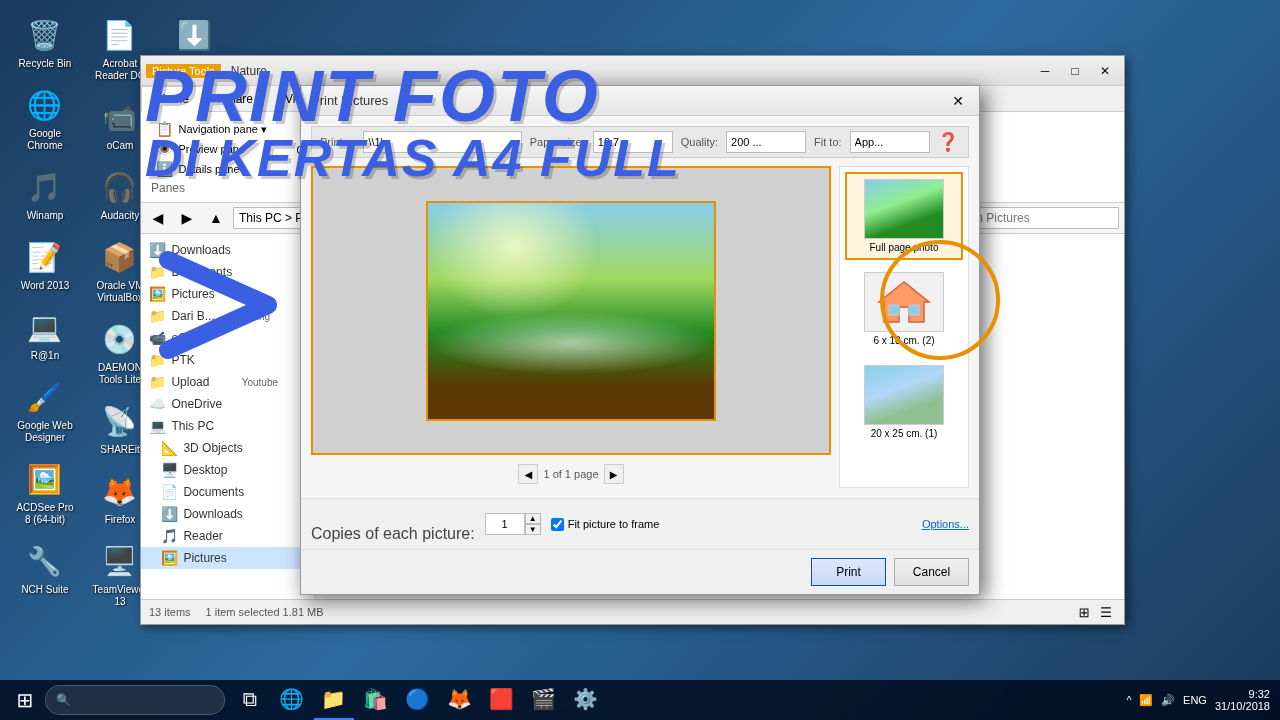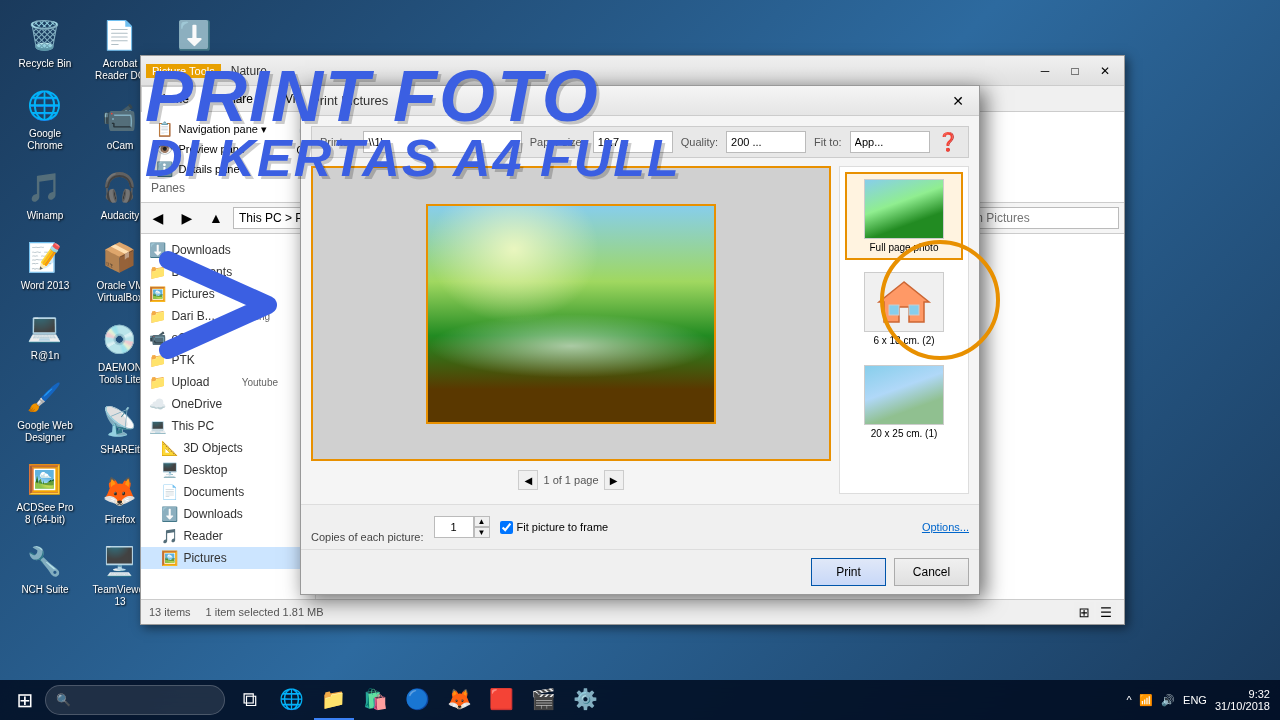--- a/index.html
+++ b/index.html
@@ -440,21 +440,21 @@
 
     
     .dialog-controls {
       display: flex;
       align-items: center;
       gap: 10px;
       padding: 6px 10px;
       border-top: 1px solid #ddd;
       background: #f0f0f0;
     }
-    .ctrl-label { font-size: 11px; color: #444; margin-top: 20px; }
+    .ctrl-label { font-size: 16px; color: #444; margin-top: 20px; }
     .ctrl-spinner {
       display: flex;
       align-items: center;
     }
     .ctrl-input {
       width: 40px;
       height: 22px;
       border: 1px solid #bbb;
       font-size: 11px;
       text-align: center;

